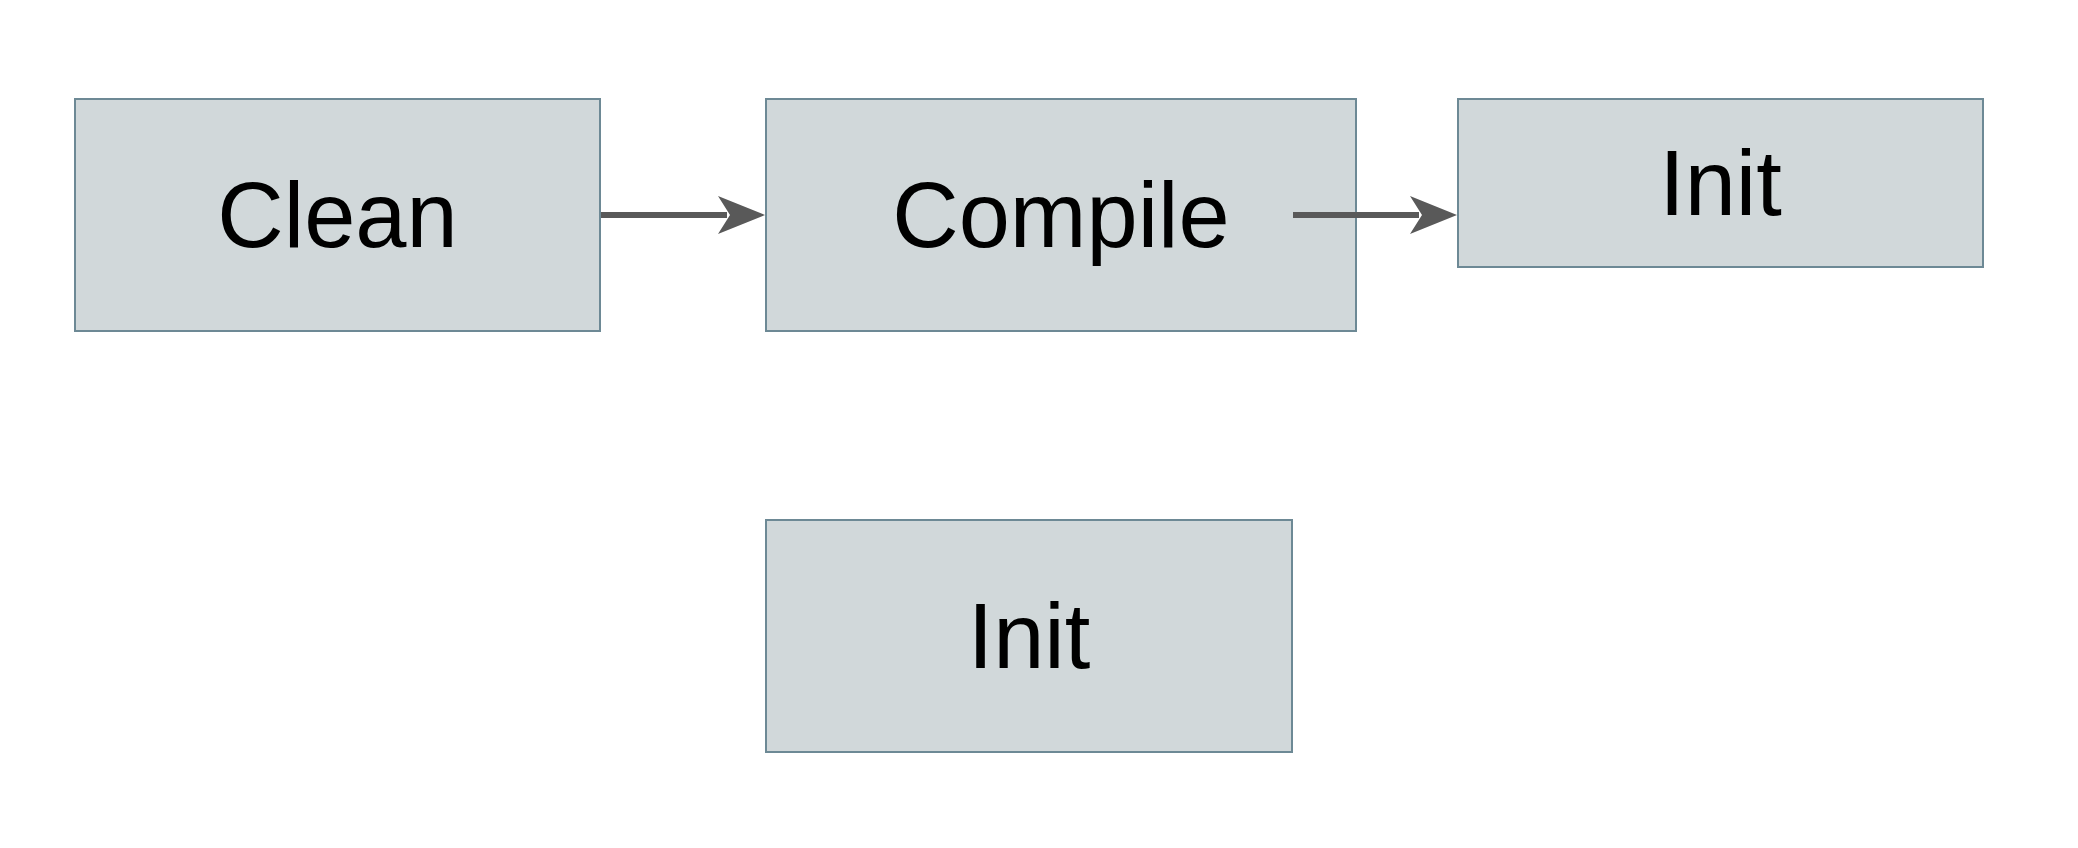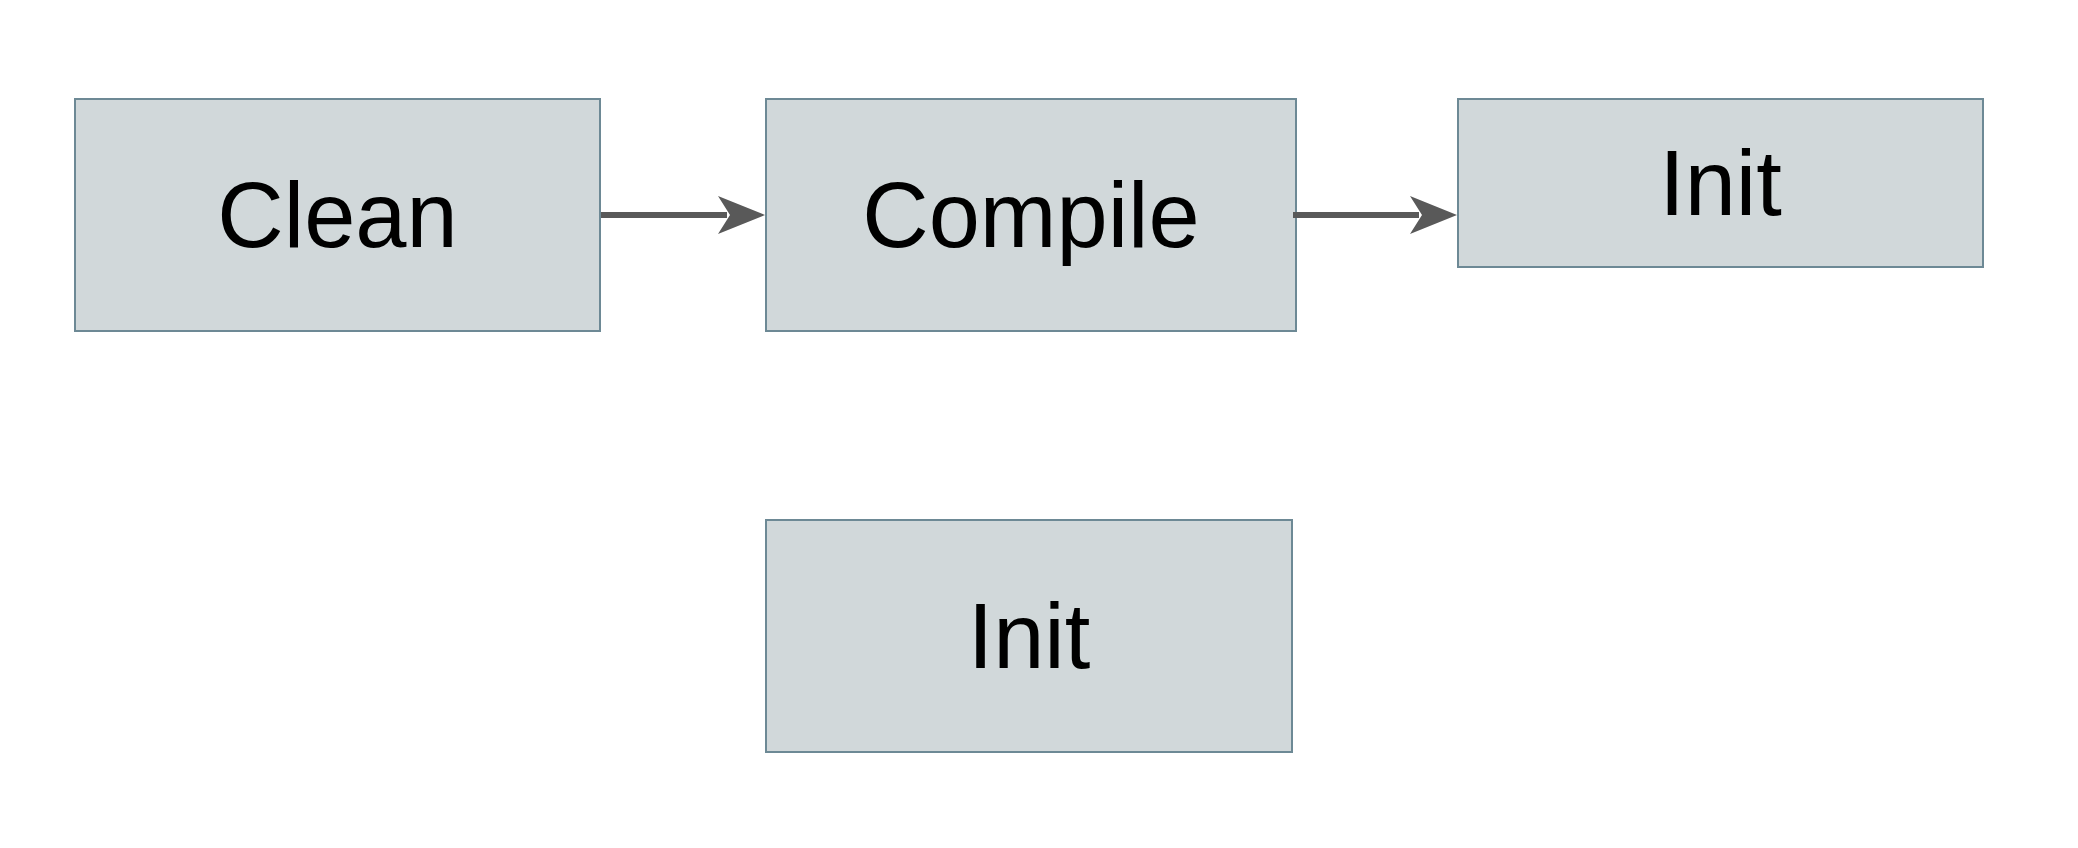--- a/index.html
+++ b/index.html
@@ -38,21 +38,21 @@
 </style>
 </head>
 <body style="background: rgb(255, 255, 255);">
 
 <div class="canvas">
 
   <div class="node" style="left: 74px; top: 98px; width: 527px; height: 234px; background: rgb(209, 216, 218); border-color: rgb(109, 137, 149); color: rgb(0, 0, 0);">
     <span class="label">Clean</span>
   </div>
 
-  <div class="node" style="left: 765px; top: 98px; width: 532px; height: 234px; background: rgb(209, 216, 218); border-color: rgb(109, 137, 149); color: rgb(0, 0, 0);">
+  <div class="node" style="left: 765px; top: 98px; width: 592px; height: 234px; background: rgb(209, 216, 218); border-color: rgb(109, 137, 149); color: rgb(0, 0, 0);">
     <span class="label">Compile</span>
   </div>
 
   <div class="node" style="left: 1457px; top: 98px; width: 527px; height: 170px; background: rgb(209, 216, 218); border-color: rgb(109, 137, 149); color: rgb(0, 0, 0);">
     <span class="label">Init</span>
   </div>
 
   <div class="node" style="left: 765px; top: 519px; width: 528px; height: 234px; background: rgb(209, 216, 218); border-color: rgb(109, 137, 149); color: rgb(0, 0, 0);">
     <span class="label">Init</span>
   </div>

